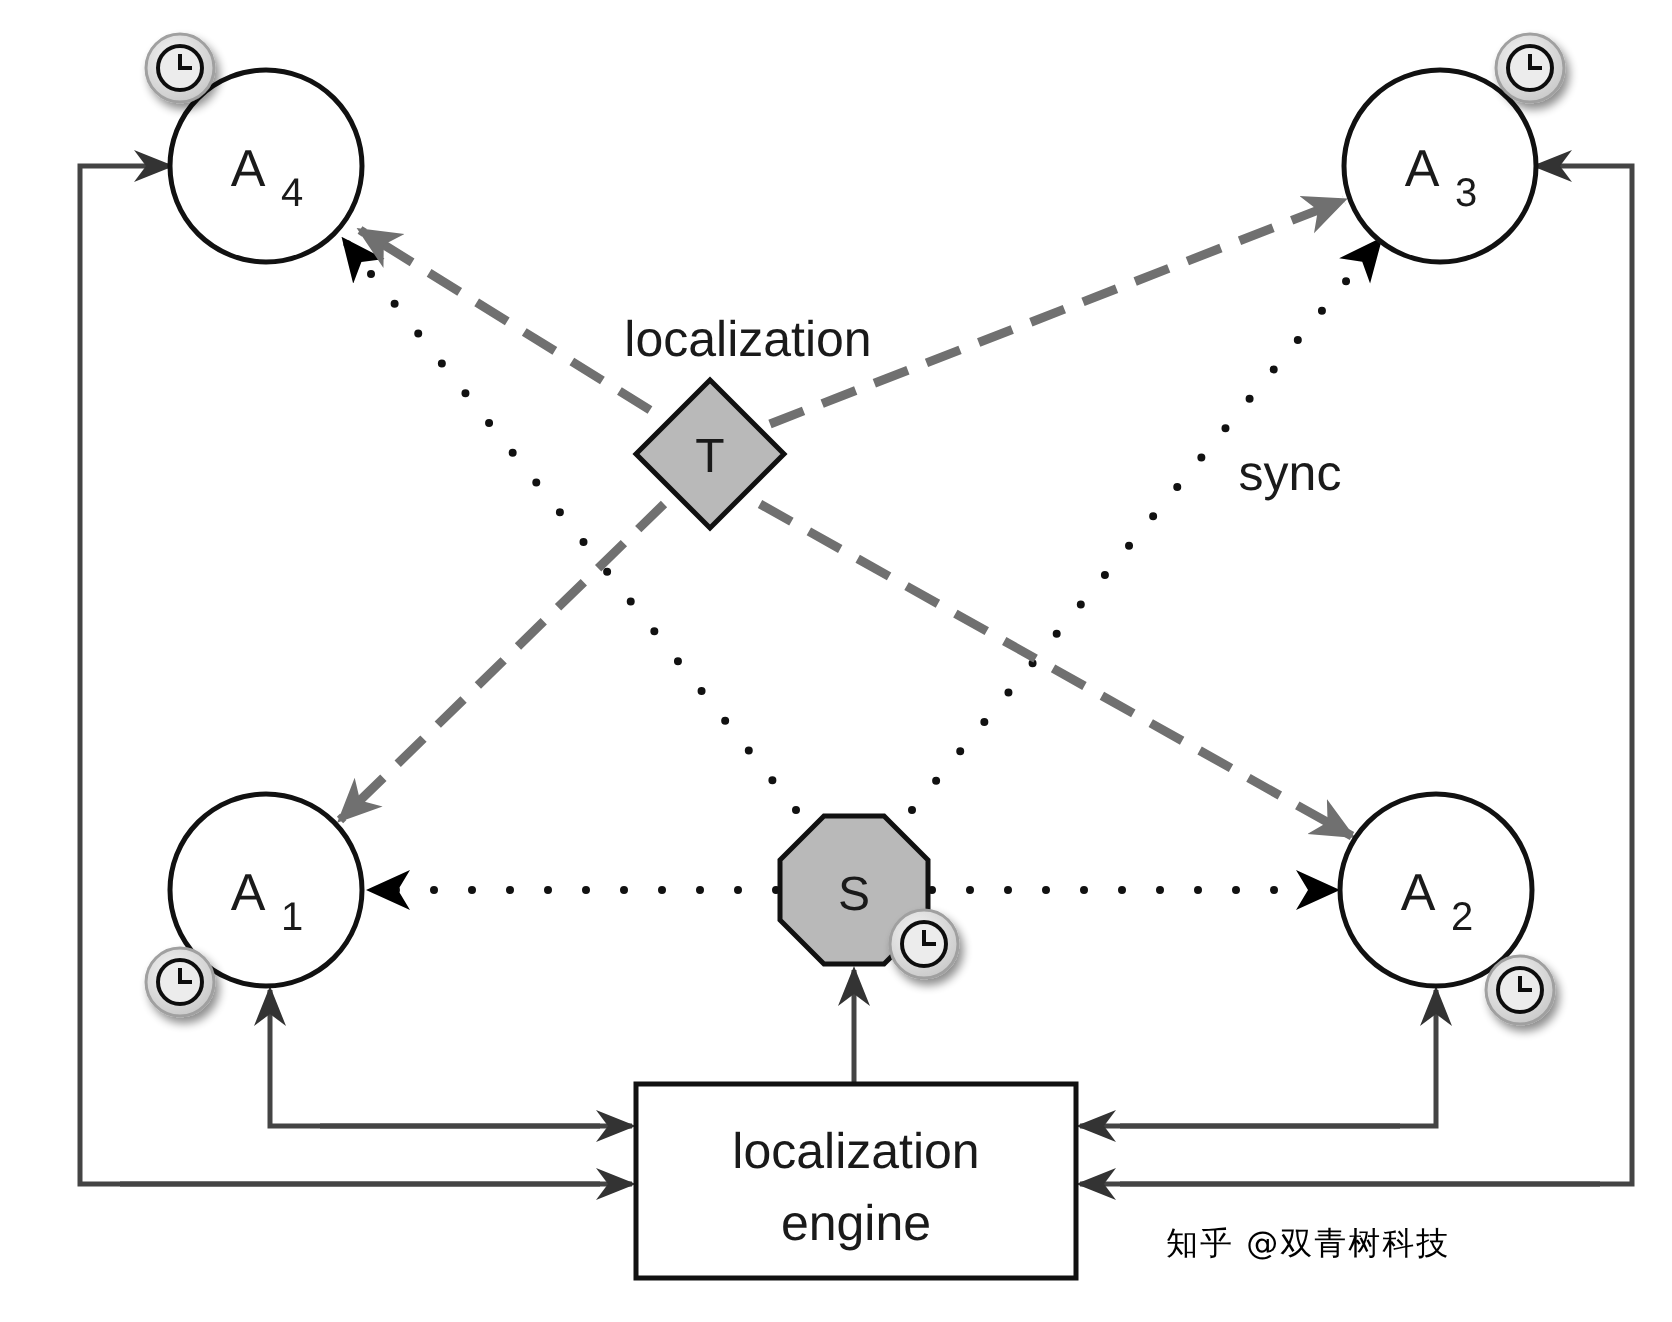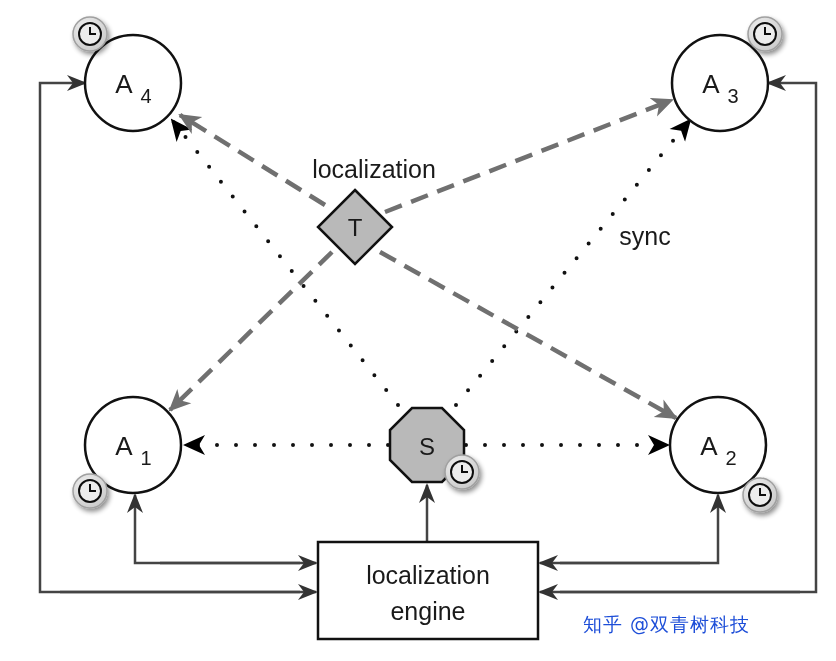--- a/index.html
+++ b/index.html
@@ -1,19 +1,19 @@
 <!DOCTYPE html>
 <html><head>
 <meta charset="utf-8">
 <style>
   html, body { margin:0; padding:0; background:#ffffff; }
   body { width:836px; height:661px; overflow:hidden; position:relative; font-family:"Liberation Sans", sans-serif; }
   svg { position:absolute; left:0; top:0; }
   .lbl { font-family:"Liberation Sans", sans-serif; fill:#1a1a1a; }
-  .wm { position:absolute; left:583px; top:612px; font-family:"DejaVu Sans", sans-serif; font-size:19px; color:#1d4ed8; letter-spacing:1px; white-space:nowrap; }
+  .wm { position:absolute; left:583px; top:612px; font-family:"DejaVu Sans", sans-serif; font-size:16px; color:#000000; letter-spacing:1px; white-space:nowrap; }
 </style>
 </head>
 <body>
 
 <svg width="836" height="661" viewBox="0 0 836 661" xmlns="http://www.w3.org/2000/svg">
   <defs>
     <marker id="arrDark" viewBox="0 0 20 20" refX="18" refY="10" markerWidth="20" markerHeight="20" markerUnits="userSpaceOnUse" orient="auto">
       <path d="M0,2 L20,10 L0,18 L6,10 Z" fill="#333333"></path>
     </marker>
     <marker id="arrGray" viewBox="0 0 22 22" refX="20" refY="11" markerWidth="22" markerHeight="22" markerUnits="userSpaceOnUse" orient="auto">

